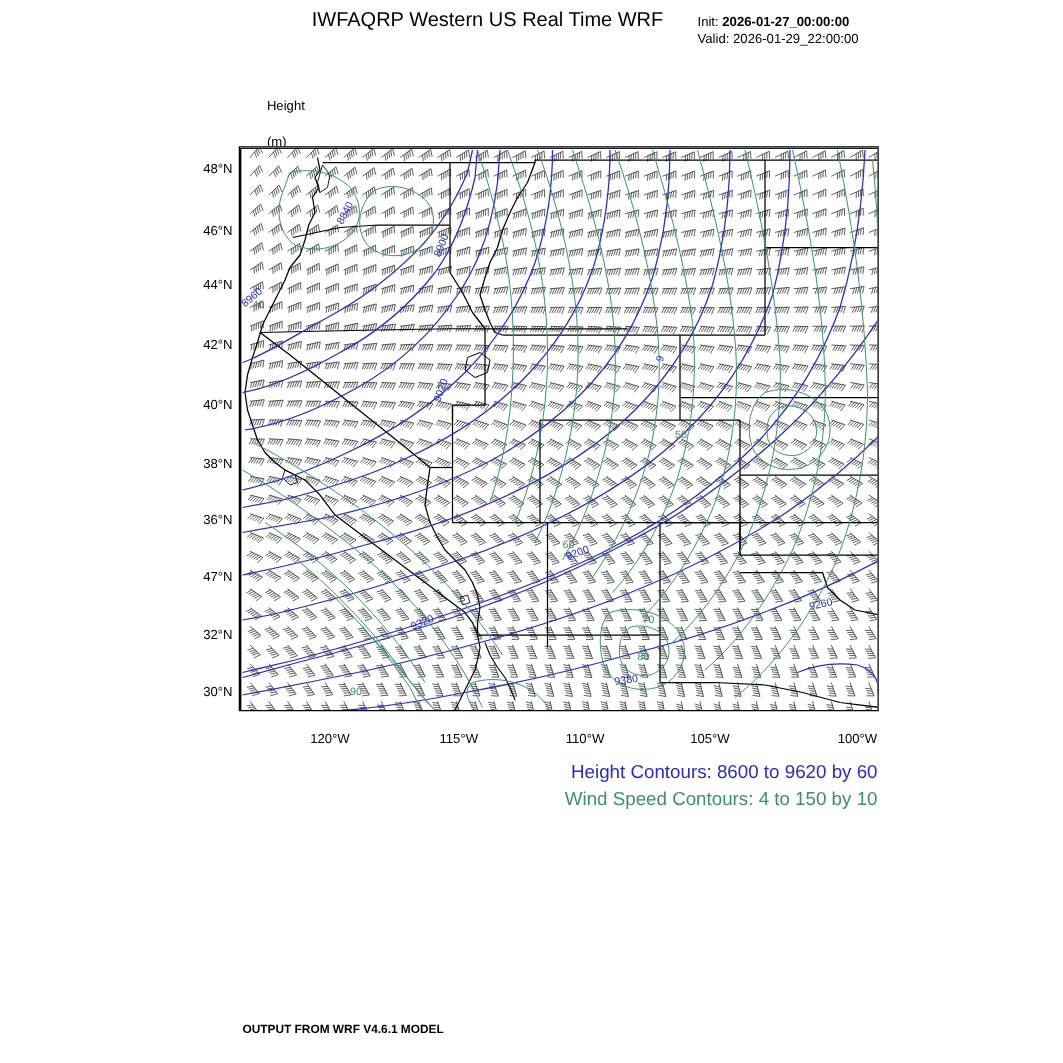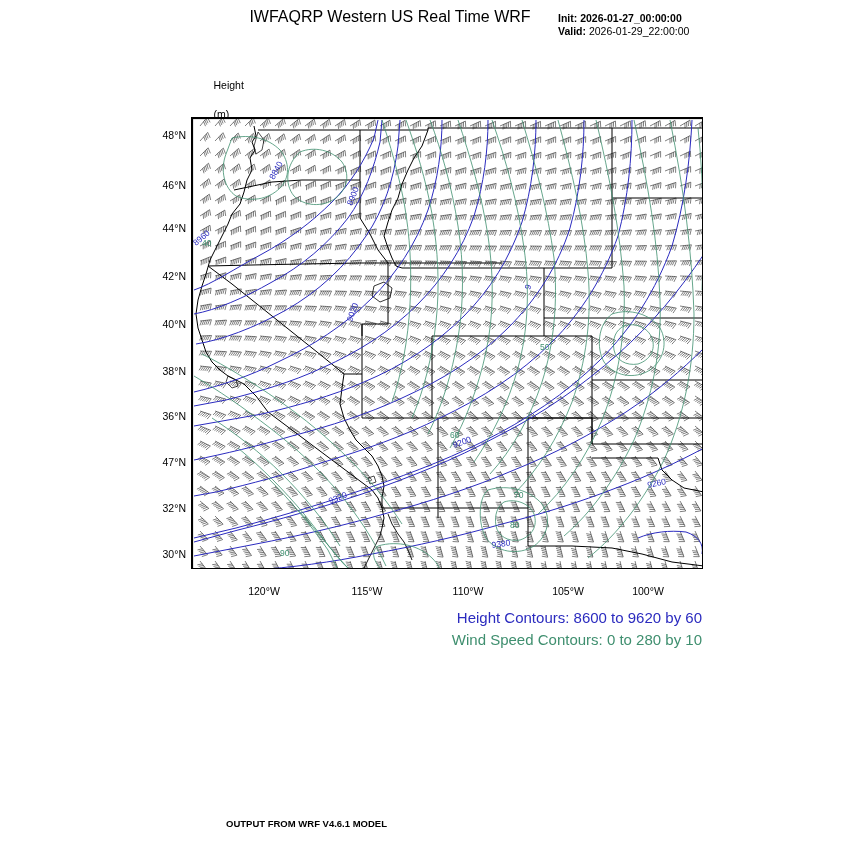--- a/index.html
+++ b/index.html
@@ -34,21 +34,21 @@
     white-space: nowrap;
   }
   .init-block {
     position: absolute;
     left: 558px;
     top: 12px;
     font-size: 10.5px;
     line-height: 13px;
     color: #000;
   }
-  .init-block .lbl { font-weight: bold; }
+  .init-block .lbl { font-weight: normal; }
   .init-block .val { font-weight: bold; }
   .valid-line .val { font-weight: normal; }
 
   
   .field-list {
     position: absolute;
     left: 196px;
     top: 63px;
     font-size: 10.5px;
     line-height: 14.5px;
@@ -116,21 +116,20 @@
 
   
   .footer {
     position: absolute;
     left: 194px;
     top: 818px;
     font-size: 9.5px;
     line-height: 11.5px;
     font-weight: bold;
     color: #000;
-    margin-left: 32px;
   }
 </style>
 </head>
 <body>
 
 <div class="page">
 
   <div class="main-title">IWFAQRP Western US Real Time WRF</div>
 
   <div class="init-block">
@@ -173,21 +172,21 @@
     <div class="ytick" style="top:345px">47°N</div>
     <div class="ytick" style="top:391px">32°N</div>
     <div class="ytick" style="top:437px">30°N</div>
   </div>
 
   <div class="xtick-row">
     <div class="xtick" style="left:73px">120°W</div>
     <div class="xtick" style="left:176px">115°W</div>
     <div class="xtick" style="left:277px">110°W</div>
     <div class="xtick" style="left:377px">105°W</div>
-    <div class="xtick" style="left:457px">100°W</div>
+    <div class="xtick" style="left:495px">100°W</div>
   </div>
 
   <div class="plot">
     <svg width="512" height="452" viewBox="0 0 512 452" xmlns="http://www.w3.org/2000/svg">
       <defs>
 
         <g id="barb10">
           <line x1="0" y1="0" x2="11" y2="0" stroke="#000" stroke-width="0.6"></line>
           <line x1="11" y1="0" x2="8.5" y2="-4" stroke="#000" stroke-width="0.6"></line>
         </g>
@@ -1378,19 +1377,19 @@
         <text x="322" y="380">70</text>
         <text x="318" y="410">80</text>
         <text x="88" y="438">90</text>
       </g>
 
       <rect x="0.5" y="0.5" width="511" height="451" fill="none" stroke="#000" stroke-width="1.2"></rect>
     </svg>
   </div>
 
   <div class="caption caption-height">Height Contours: 8600 to 9620 by 60</div>
-  <div class="caption caption-wind">Wind Speed Contours: 0 to 280 by 10</div>
+  <div class="caption caption-wind">Wind Speed Contours: 4 to 150 by 10</div>
 
   <div class="footer">
     <div>OUTPUT FROM WRF V4.6.1 MODEL</div>
   </div>
 
 </div>
 
 </body></html>

